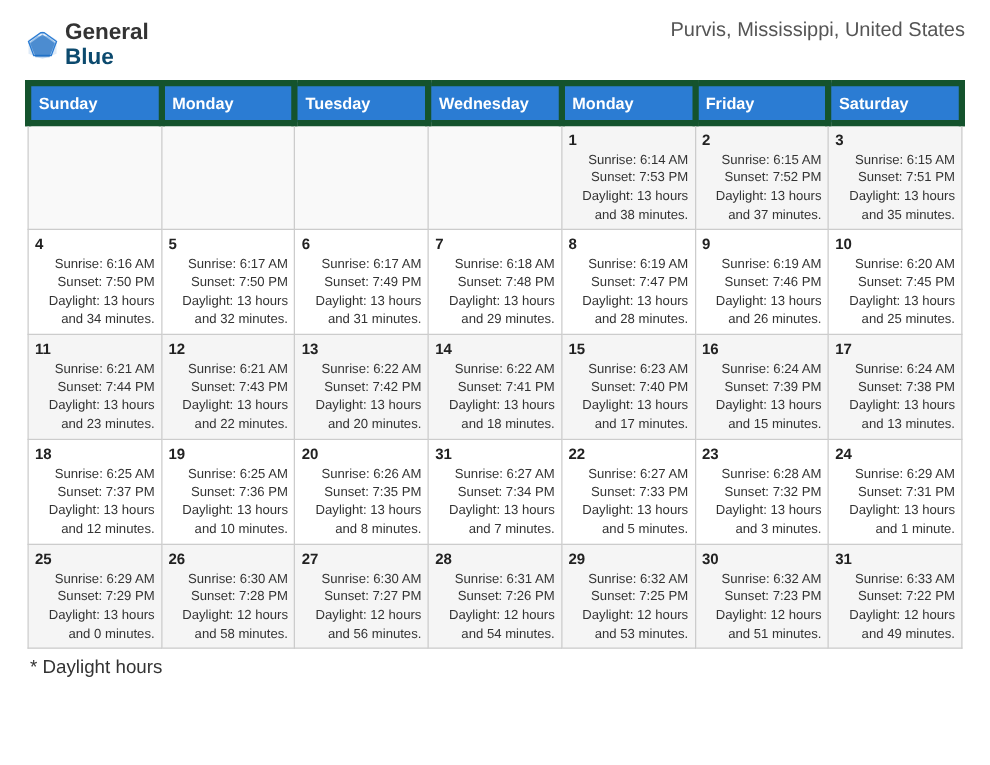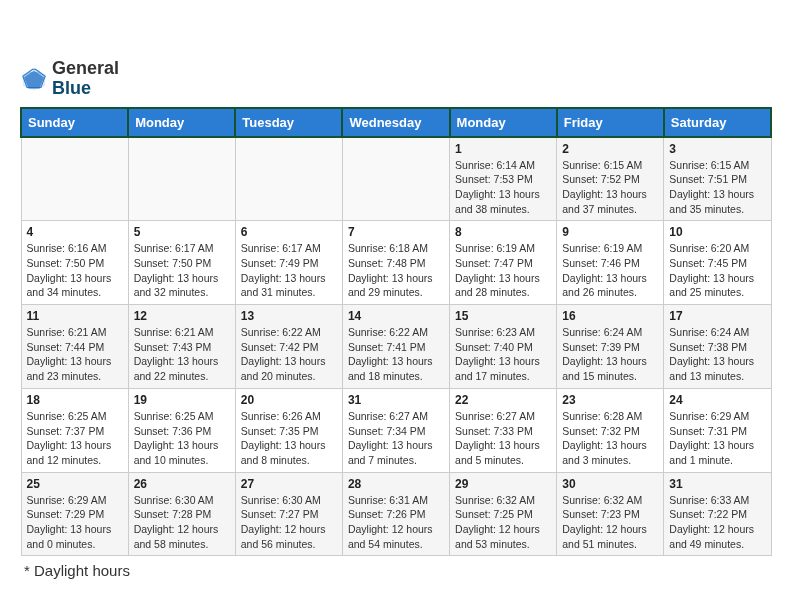--- a/index.html
+++ b/index.html
@@ -8,21 +8,20 @@
       background: #fff;
       width: 792px;
       min-height: 612px;
       padding: 16px 20px;
     }
     .header-area {
       display: flex;
       align-items: flex-start;
       justify-content: space-between;
       margin-bottom: 8px;
-      margin-top: 43px;
     }
     .logo {
       display: flex;
       align-items: center;
       gap: 4px;
     }
     .logo-text {
       font-size: 18px;
       font-weight: bold;
       line-height: 1.1;
@@ -52,21 +51,21 @@
       border-collapse: collapse;
       font-size: 11px;
     }
     .calendar-table thead th {
       background: #2b7cd3;
       color: #fff;
       font-size: 13px;
       font-weight: bold;
       padding: 6px 6px;
       text-align: left;
-      border: 2px solid #14532d;
+      border: 5px solid #14532d;
     }
     .calendar-table tbody td {
       border: 1px solid #ccc;
       vertical-align: top;
       padding: 4px 5px;
       width: calc(100% / 7);
       min-height: 75px;
       height: 75px;
     }
     .calendar-table tbody tr:nth-child(odd) td {
@@ -79,20 +78,21 @@
       font-weight: bold;
       font-size: 12px;
       display: block;
       margin-bottom: 2px;
       color: #222;
     }
     .day-info {
       color: #333;
       font-size: 10.5px;
       line-height: 1.4;
+      text-align: right;
     }
     .footer-note {
       margin-top: 6px;
       font-size: 15px;
       color: #333;
       padding-left: 4px;
     }
     .empty-cell {
       background: #f9f9f9 !important;
     }
@@ -107,20 +107,21 @@
       <polygon points="22,6 36,16 30,32 10,32 4,16 18,6" fill="none" stroke="#2b7cd3" stroke-width="1.5"></polygon>
       <polygon points="26,10 36,18 28,32 12,32 4,18 14,10" fill="#2b7cd3" opacity="0.4"></polygon>
       <polygon points="20,8 34,18 28,34 12,34 6,18 20,8" fill="#1a6bbf" opacity="0.6"></polygon>
     </svg>
     <div class="logo-text">
       <span class="general">General</span><br>
       <span class="blue">Blue</span>
     </div>
   </div>
   <div class="title-block">
+    <h2>Purvis, Mississippi, United States</h2>
   </div>
 </div>
 
 <table class="calendar-table">
   <thead>
     <tr>
     <th>Sunday</th>
         <th>Monday</th>
         <th>Tuesday</th>
         <th>Wednesday</th>

